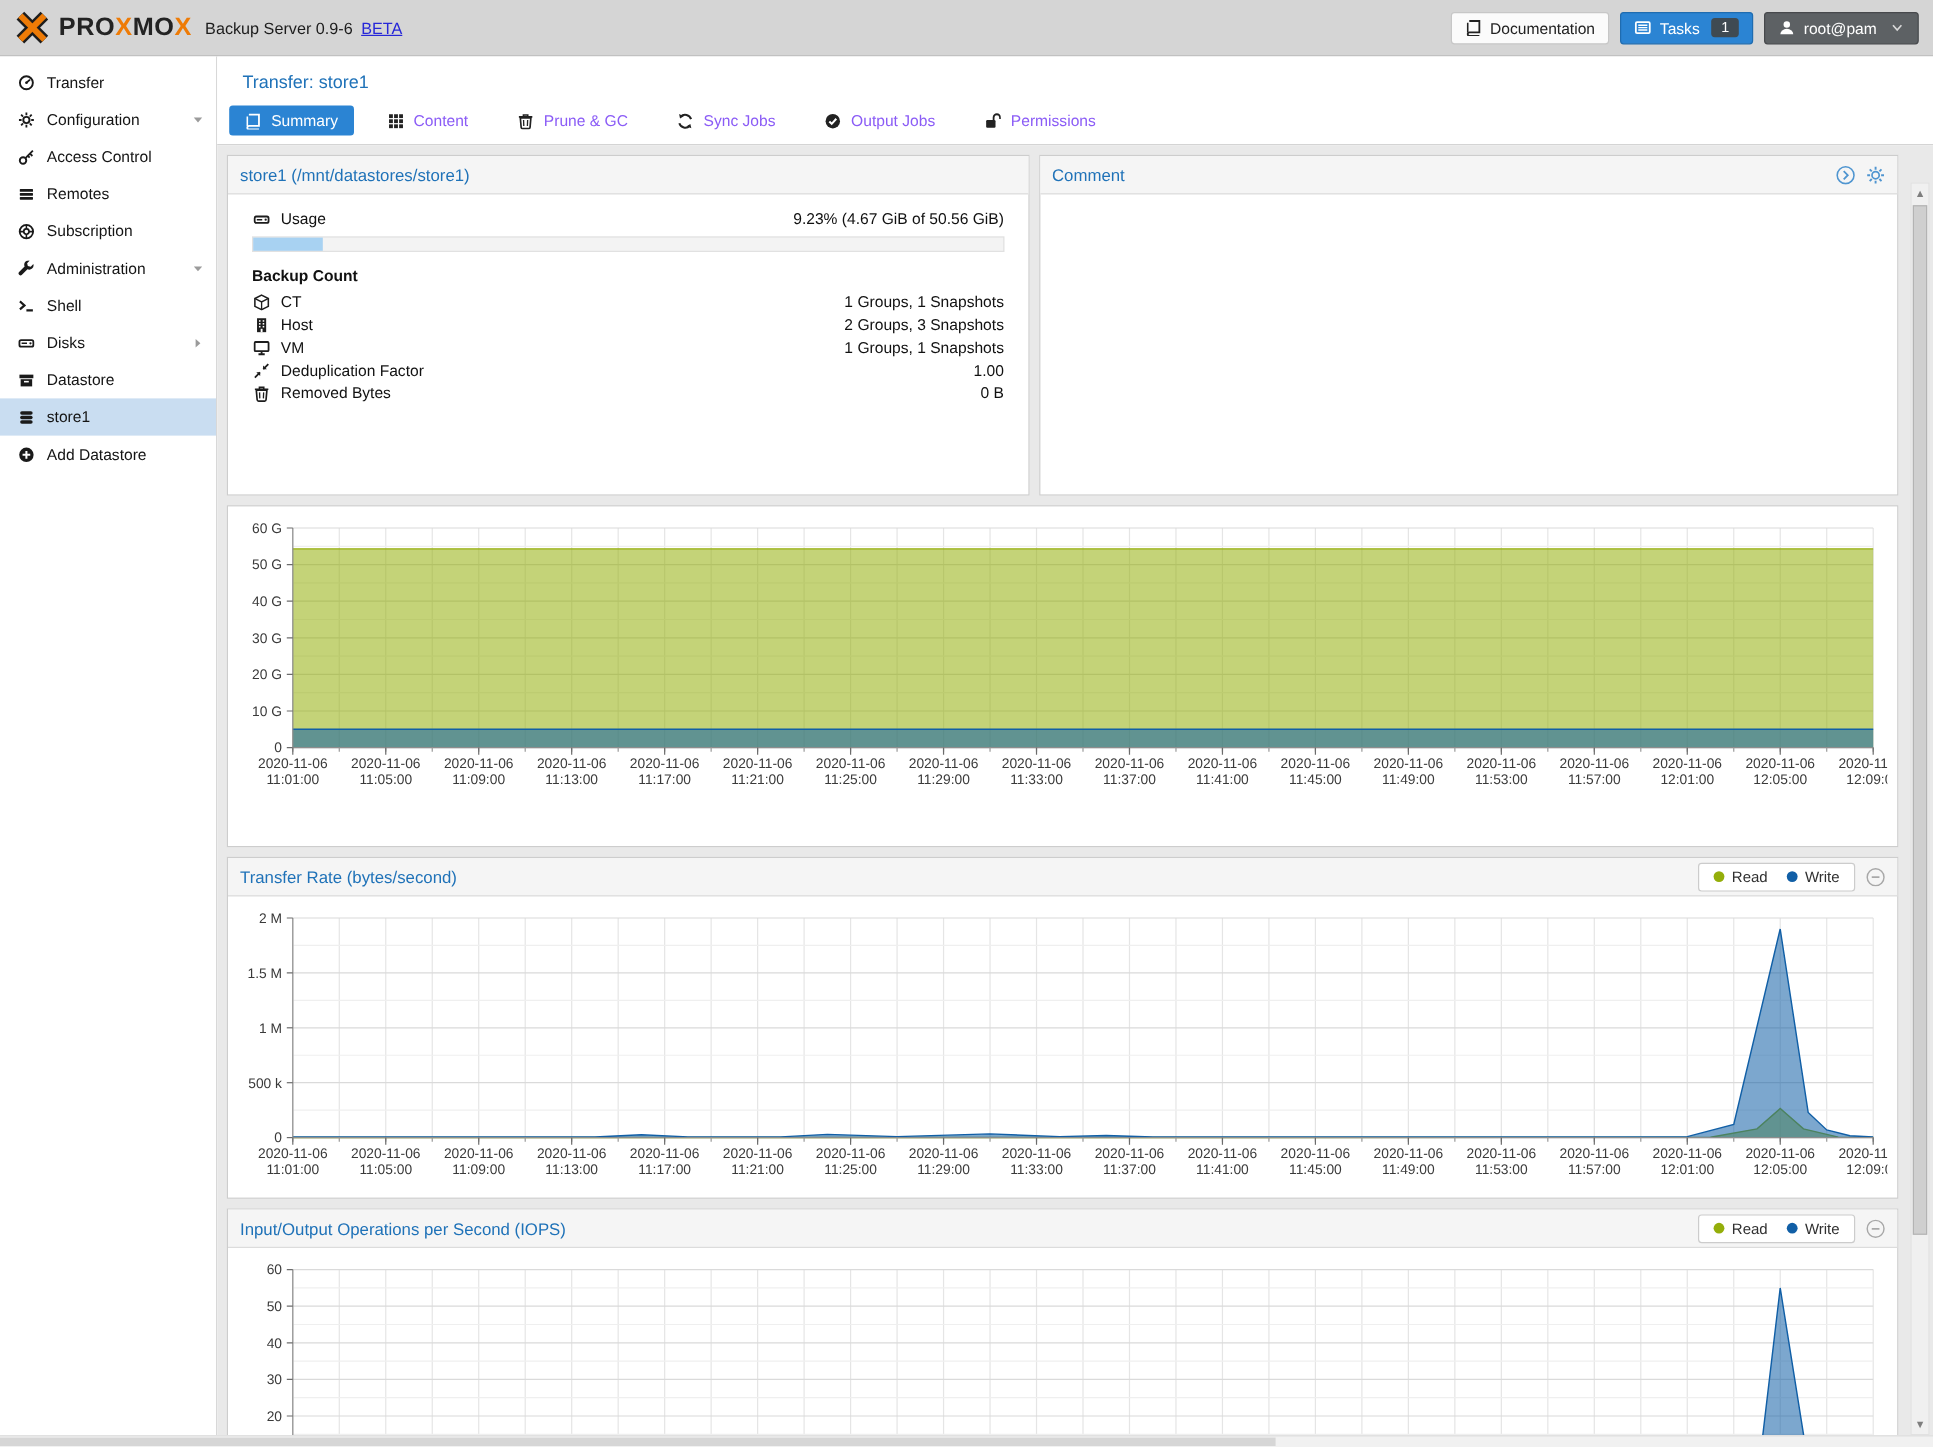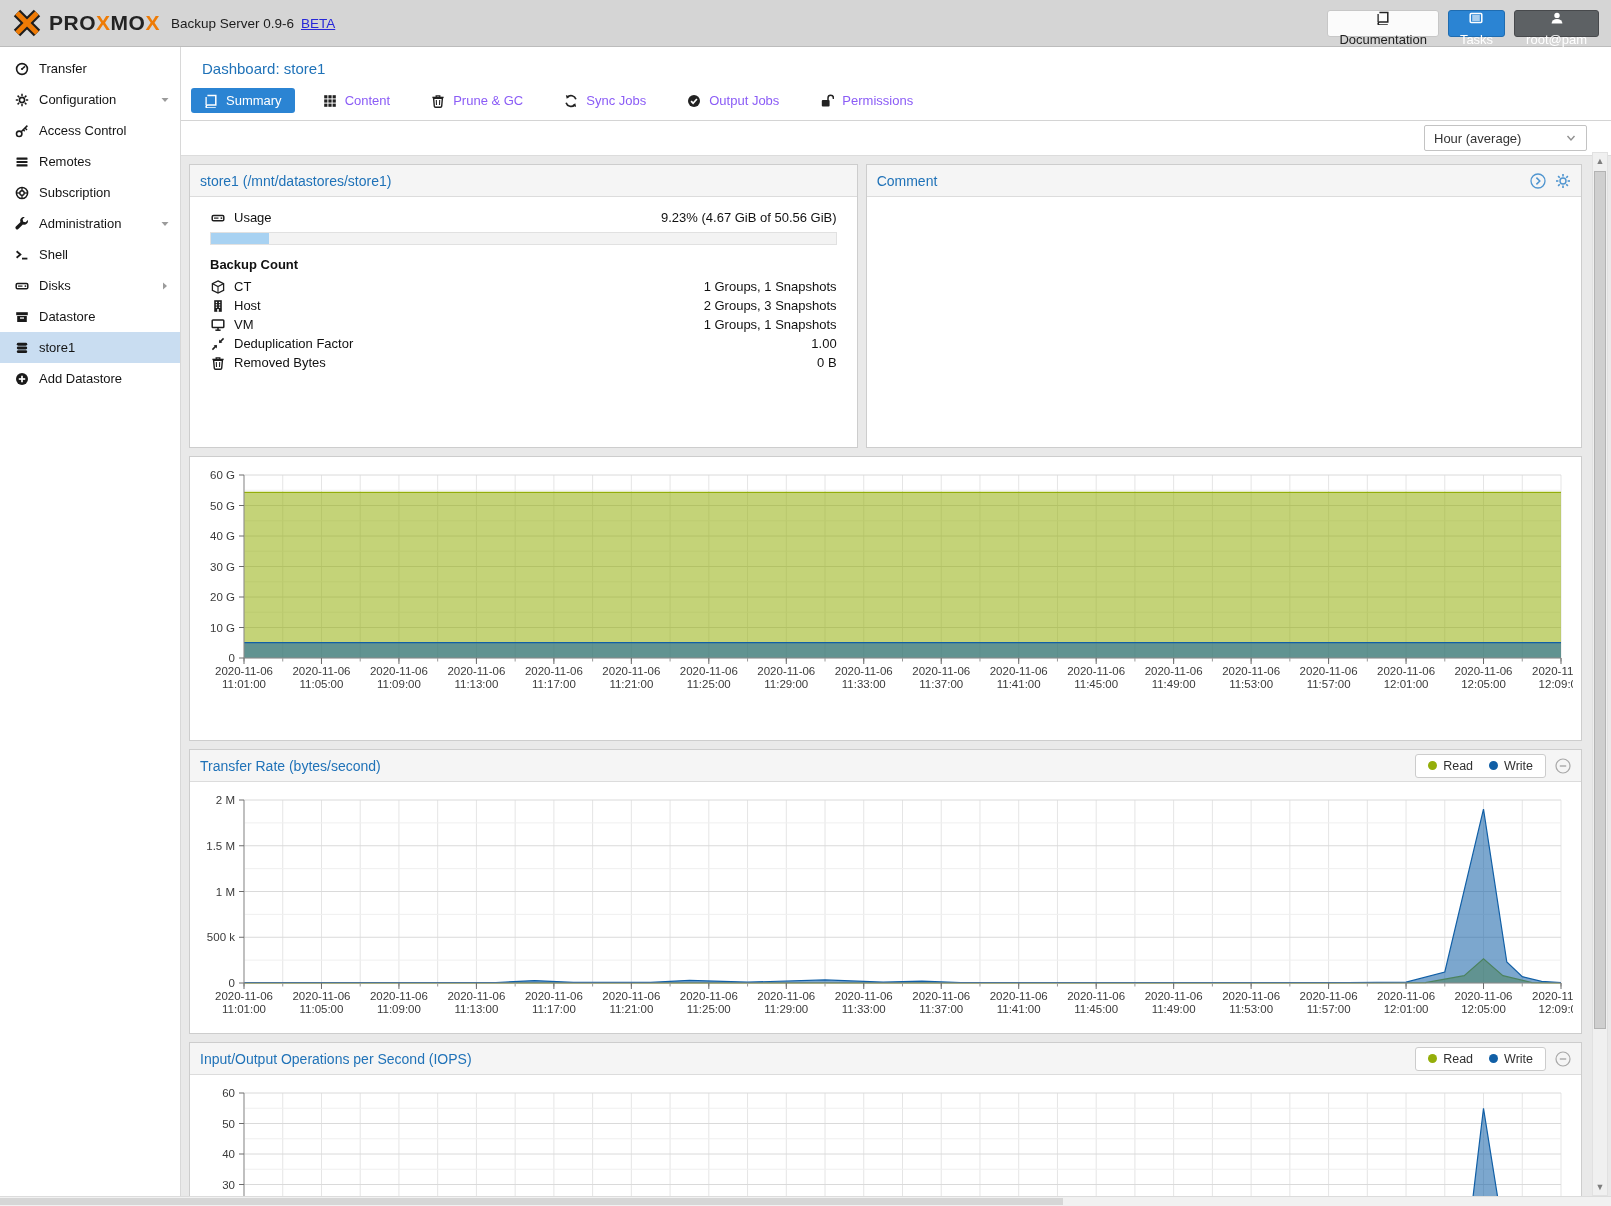--- a/index.html
+++ b/index.html
@@ -8,21 +8,21 @@
   .ic svg{display:block;}
 
   
   .topbar{display:flex;align-items:center;height:47px;background:#d5d5d5;border-bottom:1px solid #bcbcbc;padding:0 12px;box-sizing:border-box;}
   .brand{display:flex;align-items:center;gap:7px;}
   .brand-text{font-weight:bold;font-size:21px;letter-spacing:.5px;color:#232323;}
   .brand-text .bx{color:#ee7b06;}
   .app-title{margin-left:11px;font-size:13.5px;color:#1c1c1c;}
   .beta{color:#2727d8;text-decoration:underline;font-size:13.5px;margin-left:7px;cursor:pointer;}
   .topbar-right{margin-left:auto;display:flex;gap:9px;align-items:center;}
-  .tb-btn{display:inline-flex;align-items:center;gap:7px;height:27px;padding:0 11px;border-radius:3px;font-size:13px;cursor:pointer;box-sizing:border-box;flex-direction:column;}
+  .tb-btn{display:inline-flex;align-items:center;gap:7px;height:27px;padding:0 11px;border-radius:3px;font-size:13px;cursor:pointer;box-sizing:border-box;}
   .tb-doc{background:#fbfbfb;border:1px solid #c7c7c7;color:#222;}
   .tb-tasks{background:#2b84d3;border:1px solid #1f6cb0;color:#fff;}
   .badge{background:#3f4a52;color:#fff;border-radius:3px;font-size:12px;padding:1px 8px;margin-left:3px;}
   .tb-user{background:#5d6164;border:1px solid #47494c;color:#fff;}
   .tb-user .caret{margin-left:4px;color:#d8d8d8;}
 
   
   .main{display:flex;height:1149px;}
   .sidebar{width:181px;background:#fff;border-right:1px solid #d8d8d8;box-sizing:border-box;padding-top:6px;flex:none;}
   .side-item{display:flex;align-items:center;height:31px;padding:0 10px 0 13px;font-size:13px;color:#141414;cursor:pointer;}
@@ -283,21 +283,21 @@
               <line x1="7" y1="3.8" x2="7" y2="10.2"></line>
               <line x1="3.8" y1="7" x2="10.2" y2="7"></line>
             </g>
           </svg>
         </span>
         <span class="side-label">Add Datastore</span>
       </div>
     </nav>
 
   <section class="content">
-    <div class="page-title">Dashboard: store1</div>
+    <div class="page-title">Transfer: store1</div>
     <div class="tabs">
         <div class="tab active">
           <span class="ic">
             <svg viewBox="0 0 14 14" width="14" height="14">
               <path d="M3.4 1.5h8.4v9.4H3.6a1.5 1.5 0 0 0 0 3h8.2" fill="none" stroke="currentColor" stroke-width="1.5"></path>
               <line x1="2.1" y1="3" x2="2.1" y2="11" stroke="currentColor" stroke-width="1.3"></line>
             </svg>
           </span>
           <span>Summary</span>
         </div>
@@ -358,30 +358,20 @@
         <div class="tab">
           <span class="ic">
             <svg viewBox="0 0 14 14" width="14" height="14">
               <rect x="1.8" y="6" width="7.8" height="6.4" rx="1" fill="currentColor"></rect>
               <path d="M8 6V3.9a2.7 2.7 0 0 1 5.4 0v1.2" fill="none" stroke="currentColor" stroke-width="1.5"></path>
             </svg>
           </span>
           <span>Permissions</span>
         </div>
       </div>
-    <div class="toolbar">
-      <div class="combo">
-        <span>Hour (average)</span>
-        <span class="ic">
-            <svg viewBox="0 0 12 12" width="12" height="12">
-              <path d="M2.5 4l3.5 4 3.5-4" fill="none" stroke="currentColor" stroke-width="1.4"></path>
-            </svg>
-          </span>
-      </div>
-    </div>
 
     <div class="workspace">
       <div class="row1">
 
         <div class="panel store-panel">
           <div class="panel-header">
             <span class="panel-title">store1 (/mnt/datastores/store1)</span>
           </div>
           <div class="sp-body">
             <div class="sp-row">

